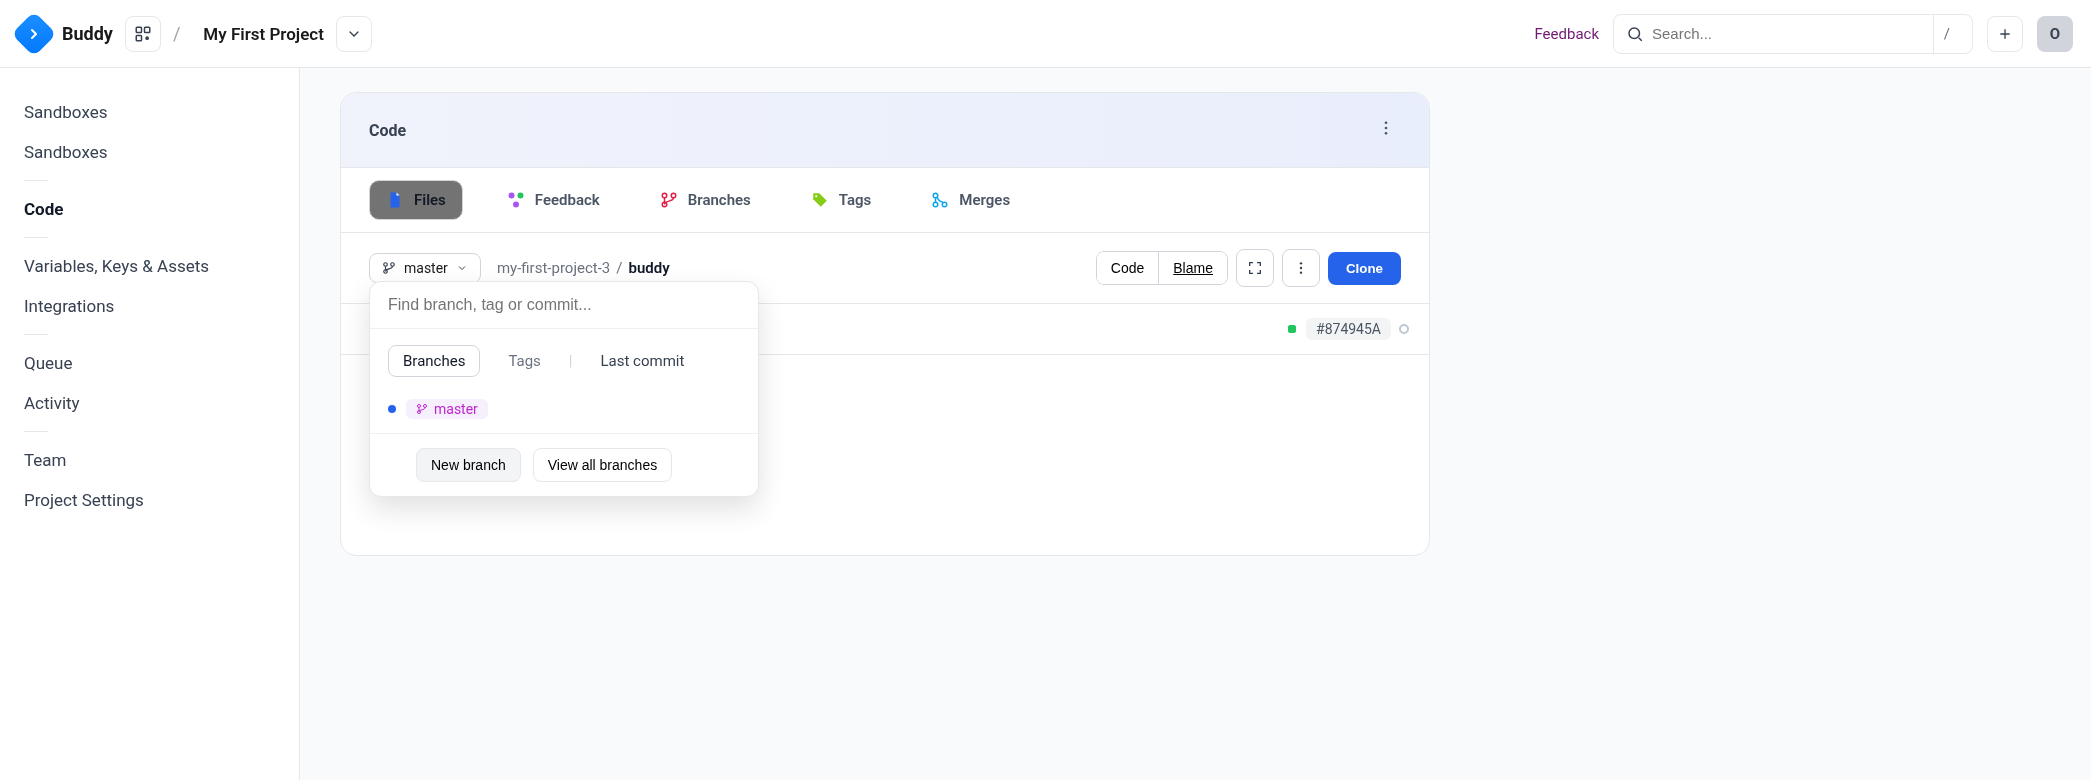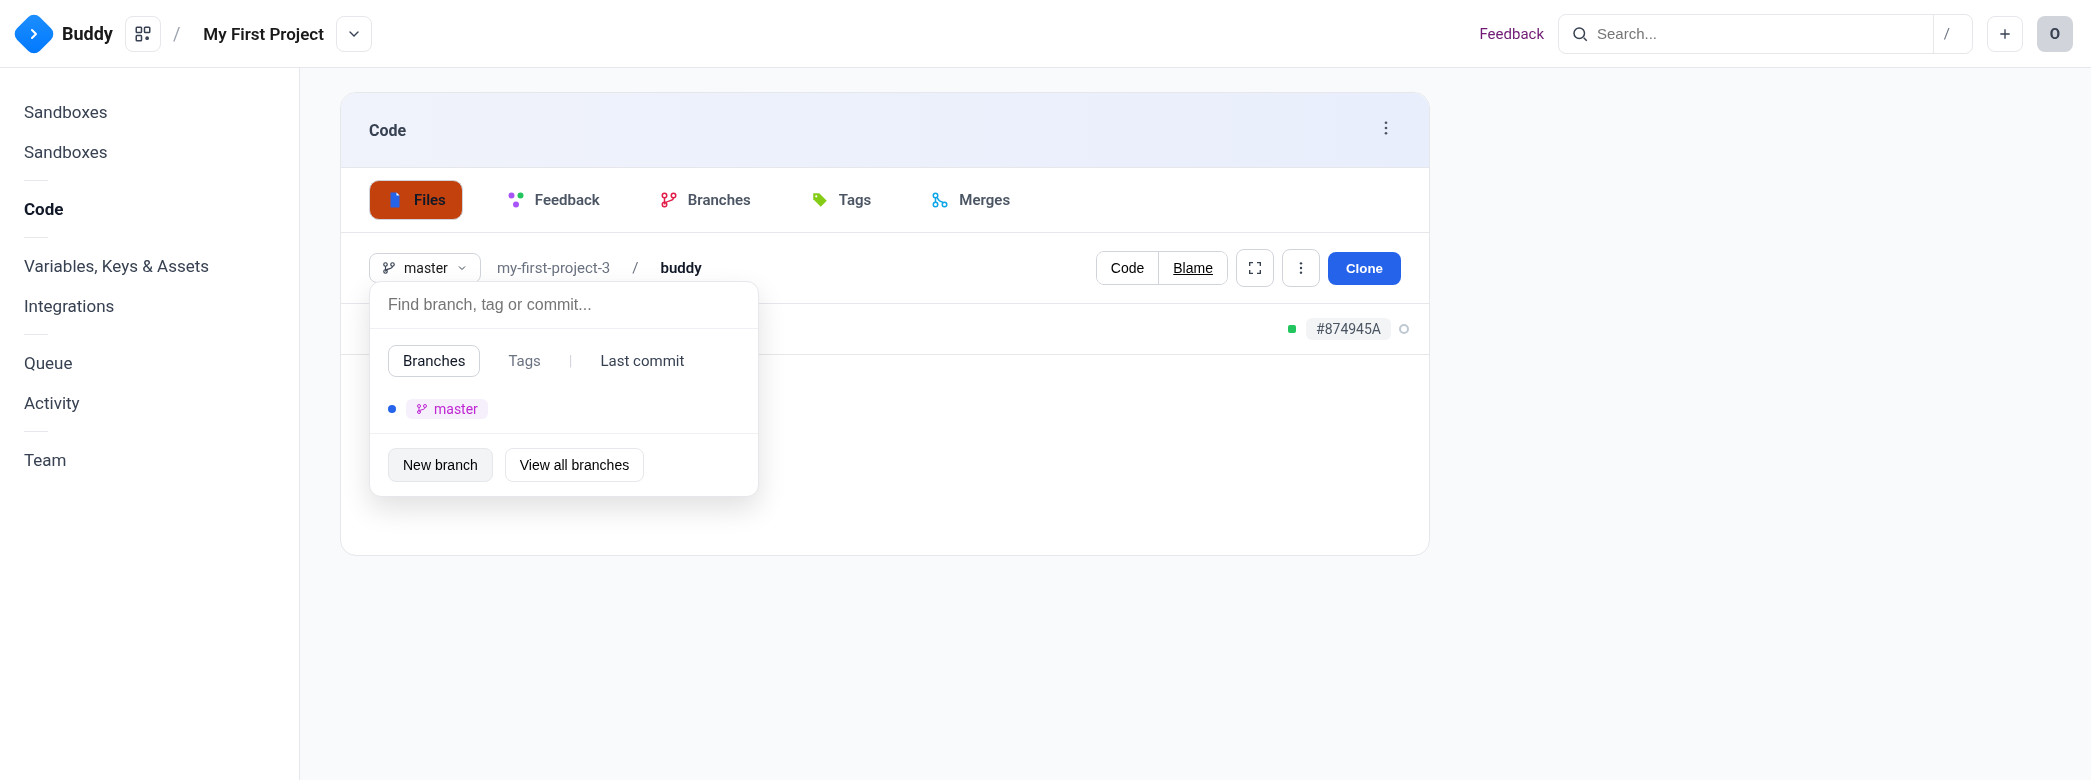--- a/index.html
+++ b/index.html
@@ -9,21 +9,21 @@
   .header { display:flex; align-items:center; justify-content:space-between; height:68px; padding:0 18px; border-bottom:1px solid #e5e7eb; }
   .header-left { display:flex; align-items:center; gap:12px; }
   .logo { width:32px; height:32px; background:linear-gradient(135deg,#1e90ff,#0077ff); border-radius:8px; display:flex; align-items:center; justify-content:center; transform:rotate(45deg);}
   .logo svg { transform:rotate(-45deg); }
   .brand { font-weight:700; font-size:18px; }
   .hicon-btn { height:36px; min-width:36px; border:1px solid #e5e7eb; border-radius:8px; background:#fff; display:flex; align-items:center; justify-content:center; cursor:pointer;}
   .sep { color:#9ca3af; font-size:18px }
   .project-name { font-weight:600; font-size:17px;margin-left:11px; }
   .header-right { display:flex; align-items:center; gap:14px; }
   .feedback { color:#701a75; cursor:pointer; }
-  .search-box { display:flex; align-items:center; border:1px solid #e5e7eb; border-radius:8px; padding:0 12px; height:40px; width:415px;}
+  .search-box { display:flex; align-items:center; border:1px solid #e5e7eb; border-radius:8px; padding:0 12px; height:40px; width:360px;}
   .search-box input { border:none; outline:none; flex:1; font-size:15px; padding-left:8px; background:transparent;}
   .kbd { border-left:1px solid #e5e7eb; padding:0 10px; color:#6b7280; height:100%; display:flex; align-items:center; margin-left:8px;}
   .avatar { width:36px; height:36px; border-radius:8px; background:#d1d5db; display:flex; align-items:center; justify-content:center; font-weight:700; color:#374151;}
 
   
   .layout { display:flex; }
   .sidebar { width:300px; border-right:1px solid #e5e7eb; min-height:712px; padding:24px; }
   .nav-item { padding:10px 0; font-size:17px; color:#374151; cursor:pointer;}
   .nav-item.active { font-weight:700; color:#111827;}
   .nav-div { height:1px; background:#e5e7eb; margin:8px 0; width:24px;}
@@ -31,28 +31,28 @@
 
   
   .panel { border:1px solid #e5e7eb; border-radius:16px; background:#fff; overflow:visible; max-width:1090px; }
   .panel-head { display:flex; justify-content:space-between; align-items:center; padding:20px 28px; background:linear-gradient(90deg,#f0f3fb 0%, #e9eefc 100%); border-radius:16px 16px 0 0;}
   .panel-title { font-weight:700; font-size:16px; color:#374151;}
   .kebab { cursor:pointer; color:#4b5563; padding:6px;}
 
   
   .tabs { display:flex; align-items:center; gap:28px; padding:12px 28px; border-top:1px solid #e5e7eb; border-bottom:1px solid #e5e7eb;}
   .tab { display:flex; align-items:center; gap:10px; padding:10px 16px; border-radius:10px; cursor:pointer; color:#4b5563; font-weight:600;}
-  .tab.active { border:1px solid #d1d5db; color:#111827; background:#c2410c;}
+  .tab.active { border:1px solid #d1d5db; color:#111827; background:#737373;}
   .tab-ico{width:18px;height:18px;display:flex;align-items:center;justify-content:center;}
 
   
   .toolbar { display:flex; align-items:center; justify-content:space-between; padding:16px 28px; position:relative;}
   .tb-left{display:flex;align-items:center;gap:16px;}
   .branch-btn{display:flex;align-items:center;gap:8px;border:1px solid #d1d5db;border-radius:8px;padding:6px 12px;cursor:pointer;background:#fff;font-size:14px;}
-  .crumbs{display:flex;align-items:center;gap:22px;color:#6b7280;}
+  .crumbs{display:flex;align-items:center;gap:6px;color:#6b7280;}
   .crumbs .seg.cur{color:#111827;font-weight:600;}
   .tb-right{display:flex;align-items:center;gap:8px;}
   .grp{display:flex;border:1px solid #d1d5db;border-radius:8px;overflow:hidden;}
   .grp button{border:none;background:#fff;padding:8px 14px;cursor:pointer;font-size:14px;}
   .grp button+button{border-left:1px solid #d1d5db;text-decoration:underline;}
   .sq{width:38px;height:38px;border:1px solid #d1d5db;border-radius:8px;background:#fff;display:flex;align-items:center;justify-content:center;cursor:pointer;}
   .primary{background:#2563eb;color:#fff;border:none;border-radius:8px;padding:9px 18px;font-weight:600;cursor:pointer;}
 
   
   .file-row{display:flex;align-items:center;justify-content:flex-end;border-top:1px solid #e5e7eb;border-bottom:1px solid #e5e7eb;padding:10px 20px;min-height:52px;text-align:center;}
@@ -66,21 +66,21 @@
   .dd-search input{border:none;outline:none;font-size:16px;width:100%;color:#374151;}
   .dd-tabs{display:flex;align-items:center;gap:14px;padding:16px 18px 6px;}
   .dd-tab{padding:6px 14px;border-radius:8px;cursor:pointer;color:#6b7280;font-size:15px;}
   .dd-tab.active{border:1px solid #d1d5db;color:#111827;}
   .dd-div{color:#d1d5db;}
   .dd-body{padding:10px 18px 8px;}
   .branch-item{display:flex;align-items:center;gap:10px;padding:6px 0;cursor:pointer;}
   .bdot{width:8px;height:8px;border-radius:50%;background:#2563eb;}
   .branch-pill{display:inline-flex;align-items:center;gap:6px;background:#f5f0fb;color:#c026d3;padding:2px 10px;border-radius:6px;font-size:14px;}
   .dd-foot{display:flex;gap:12px;padding:14px 18px;border-top:1px solid #eef0f3;}
-  .btn-s{background:#f3f4f6;border:1px solid #e5e7eb;border-radius:8px;padding:8px 14px;cursor:pointer;font-size:14px;}
+  .btn-s{background:#f3f4f6;border:1px solid #e5e7eb;border-radius:8px;padding:8px 14px;cursor:pointer;font-size:14px;margin-left:28px;}
   .btn-o{background:#fff;border:1px solid #e5e7eb;border-radius:8px;padding:8px 14px;cursor:pointer;font-size:14px;}
 </style>
 </head>
 <body>
 
 <div class="header">
   <div class="header-left">
     <div class="logo">
       <svg width="16" height="16" viewBox="0 0 24 24" fill="none">
           <path d="M9 6l6 6-6 6" stroke="#fff" stroke-width="3" stroke-linecap="round" stroke-linejoin="round"></path>
@@ -130,20 +130,21 @@
     <div class="nav-div"></div>
     <div class="nav-item active">Code</div>
     <div class="nav-div"></div>
     <div class="nav-item">Variables, Keys &amp; Assets</div>
     <div class="nav-item">Integrations</div>
     <div class="nav-div"></div>
     <div class="nav-item">Queue</div>
     <div class="nav-item">Activity</div>
     <div class="nav-div"></div>
     <div class="nav-item">Team</div>
+    <div class="nav-item">Project Settings</div>
   </div>
 
   <div class="content">
     <div class="panel">
       <div class="panel-head">
         <div class="panel-title">Code</div>
         <div class="kebab">
           <svg width="18" height="18" viewBox="0 0 24 24" fill="#4b5563">
               <circle cx="12" cy="5" r="1.8"></circle>
               <circle cx="12" cy="12" r="1.8"></circle>

